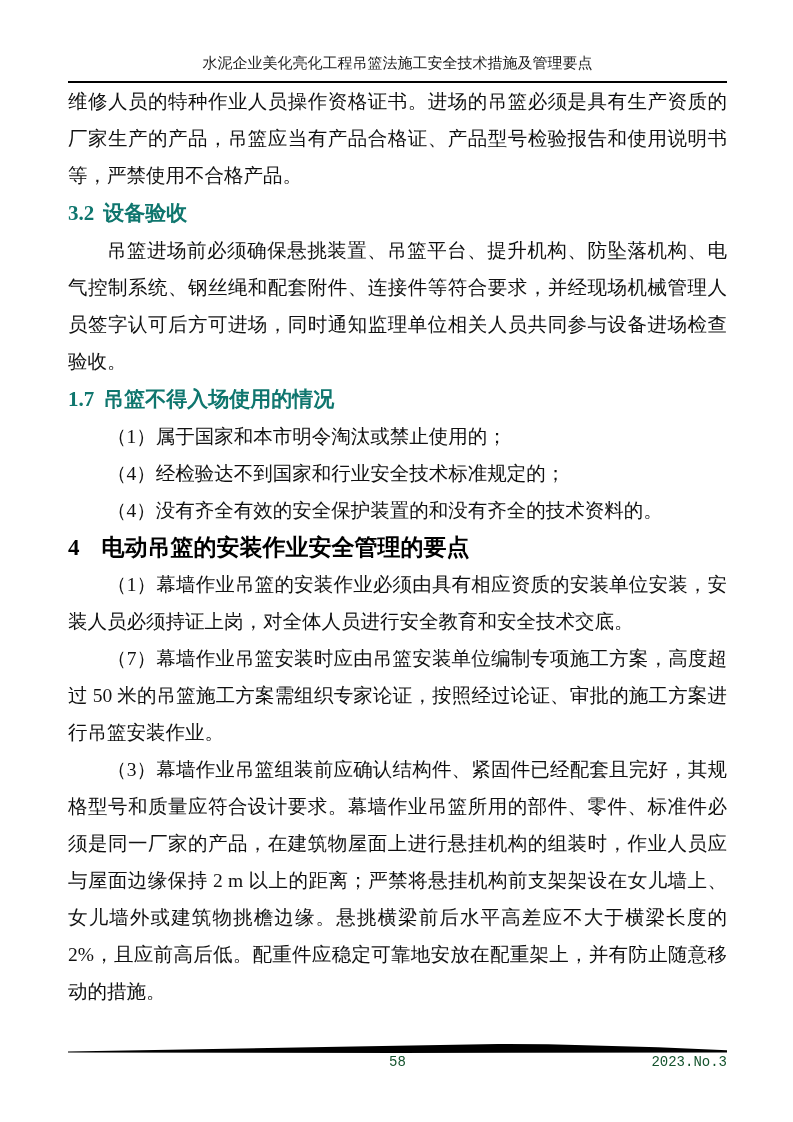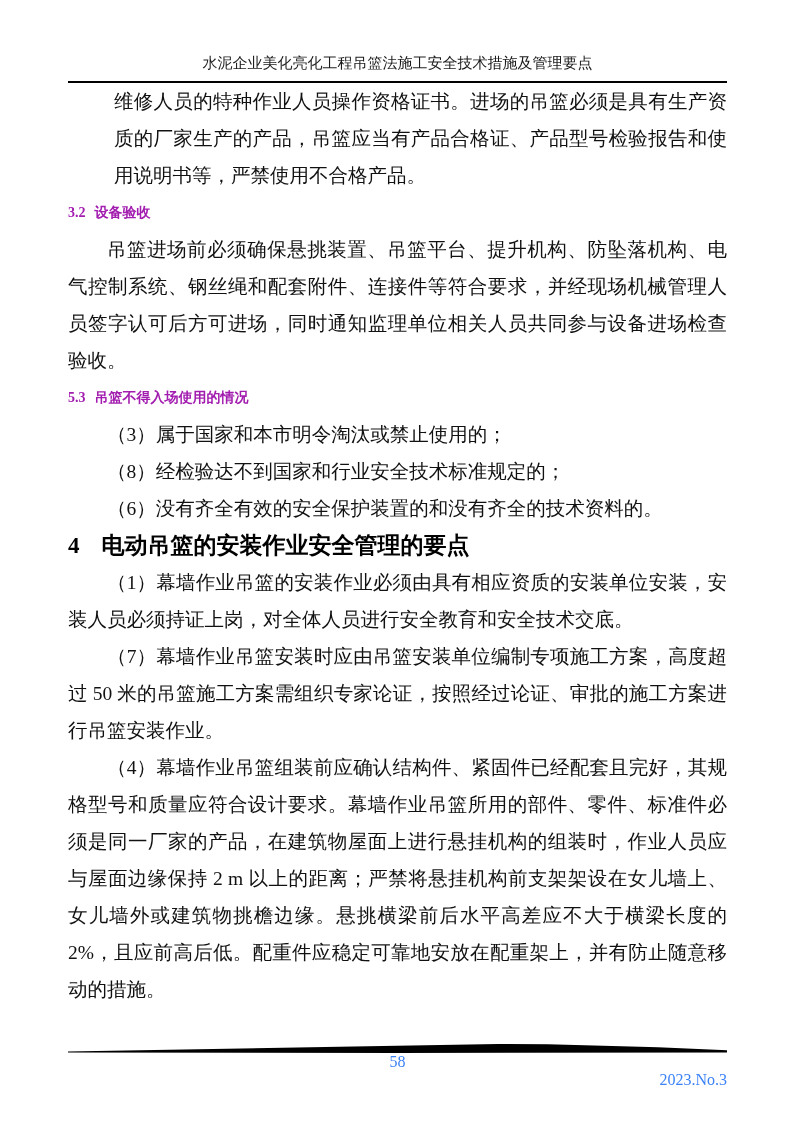--- a/index.html
+++ b/index.html
@@ -33,27 +33,27 @@
     margin-top: 7px;
   }
   .body-text {
     font-size: 19.5px;
     line-height: 37px;
     text-align: justify;
     text-align-last: left;
     color: #111111;
   }
   p.para { text-indent: 2em; }
-  p.para.no-indent { text-indent: 0; margin-left: 46px; }
+  p.para.no-indent { text-indent: 0; }
   .h-sub {
     font-family: "Liberation Sans", "DejaVu Sans", sans-serif;
     font-weight: 700;
-    font-size: 14px;
+    font-size: 21px;
     line-height: 37px;
-    color: #a21caf;
+    color: #0f766e;
     text-align: right;
   }
   .h-sub .h-num {
     font-family: "Liberation Serif", "DejaVu Serif", serif;
     font-weight: 700;
     margin-right: 9px;
   }
   .h-main {
     font-family: "Liberation Sans", "DejaVu Sans", sans-serif;
     font-weight: 700;
@@ -70,33 +70,32 @@
   .footer {
     position: absolute;
     left: 68px; top: 1044px;
     width: 659px;
   }
   .footer-bar { display: block; width: 659px; height: 9px; }
   .footer-line {
     position: relative;
     height: 18px;
     margin-top: 1px;
-    font-family: Liberation Serif, serif;
-    font-size: 16px;
+    font-family: Liberation Mono, monospace;
+    font-size: 14px;
     line-height: 16px;
-    color: #3b82f6;
+    color: #14532d;
   }
   .footer-page {
     position: absolute; left: 0; right: 0;
     text-align: center;
   }
   .footer-issue {
     position: absolute; right: 0;
     text-align: left;
-    margin-top: 18px;
   }
 </style>
 </head>
 <body>
 
 <div class="page">
   <div class="content">
 
     <div class="header">
       <div class="header-title">水泥企业美化亮化工程吊篮法施工安全技术措施及管理要点</div>
@@ -106,32 +105,32 @@
     <div class="body-text">
 
       <p class="para no-indent">维修人员的特种作业人员操作资格证书。进场的吊篮必须是具有生产资质的厂家生产的产品，吊篮应当有产品合格证、产品型号检验报告和使用说明书等，严禁使用不合格产品。</p>
 
       <h2 class="h-sub">
         <span class="h-num">3.2</span><span class="h-title">设备验收</span>
       </h2>
       <p class="para">吊篮进场前必须确保悬挑装置、吊篮平台、提升机构、防坠落机构、电气控制系统、钢丝绳和配套附件、连接件等符合要求，并经现场机械管理人员签字认可后方可进场，同时通知监理单位相关人员共同参与设备进场检查验收。</p>
 
       <h2 class="h-sub">
-        <span class="h-num">5.3</span><span class="h-title">吊篮不得入场使用的情况</span>
+        <span class="h-num">1.7</span><span class="h-title">吊篮不得入场使用的情况</span>
       </h2>
-      <p class="para">（3）属于国家和本市明令淘汰或禁止使用的；</p>
-      <p class="para">（8）经检验达不到国家和行业安全技术标准规定的；</p>
-      <p class="para">（6）没有齐全有效的安全保护装置的和没有齐全的技术资料的。</p>
+      <p class="para">（1）属于国家和本市明令淘汰或禁止使用的；</p>
+      <p class="para">（4）经检验达不到国家和行业安全技术标准规定的；</p>
+      <p class="para">（4）没有齐全有效的安全保护装置的和没有齐全的技术资料的。</p>
 
       <h1 class="h-main">
         <span class="h-num">4</span><span class="h-title">电动吊篮的安装作业安全管理的要点</span>
       </h1>
       <p class="para">（1）幕墙作业吊篮的安装作业必须由具有相应资质的安装单位安装，安装人员必须持证上岗，对全体人员进行安全教育和安全技术交底。</p>
       <p class="para">（7）幕墙作业吊篮安装时应由吊篮安装单位编制专项施工方案，高度超过 50 米的吊篮施工方案需组织专家论证，按照经过论证、审批的施工方案进行吊篮安装作业。</p>
-      <p class="para">（4）幕墙作业吊篮组装前应确认结构件、紧固件已经配套且完好，其规格型号和质量应符合设计要求。幕墙作业吊篮所用的部件、零件、标准件必须是同一厂家的产品，在建筑物屋面上进行悬挂机构的组装时，作业人员应与屋面边缘保持 2 m 以上的距离；严禁将悬挂机构前支架架设在女儿墙上、女儿墙外或建筑物挑檐边缘。悬挑横梁前后水平高差应不大于横梁长度的 2%，且应前高后低。配重件应稳定可靠地安放在配重架上，并有防止随意移动的措施。</p>
+      <p class="para">（3）幕墙作业吊篮组装前应确认结构件、紧固件已经配套且完好，其规格型号和质量应符合设计要求。幕墙作业吊篮所用的部件、零件、标准件必须是同一厂家的产品，在建筑物屋面上进行悬挂机构的组装时，作业人员应与屋面边缘保持 2 m 以上的距离；严禁将悬挂机构前支架架设在女儿墙上、女儿墙外或建筑物挑檐边缘。悬挑横梁前后水平高差应不大于横梁长度的 2%，且应前高后低。配重件应稳定可靠地安放在配重架上，并有防止随意移动的措施。</p>
 
     </div>
   </div>
 
   <div class="footer">
     <svg class="footer-bar" viewBox="0 0 659 9" preserveAspectRatio="none" aria-hidden="true">
       <polygon points="0,7.6 300,2.2 430,0 480,0.3 590,3.2 659,6.2 659,8.6 330,9 0,8.4" fill="#000000"></polygon>
     </svg>
     <div class="footer-line">
       <span class="footer-page">58</span>

